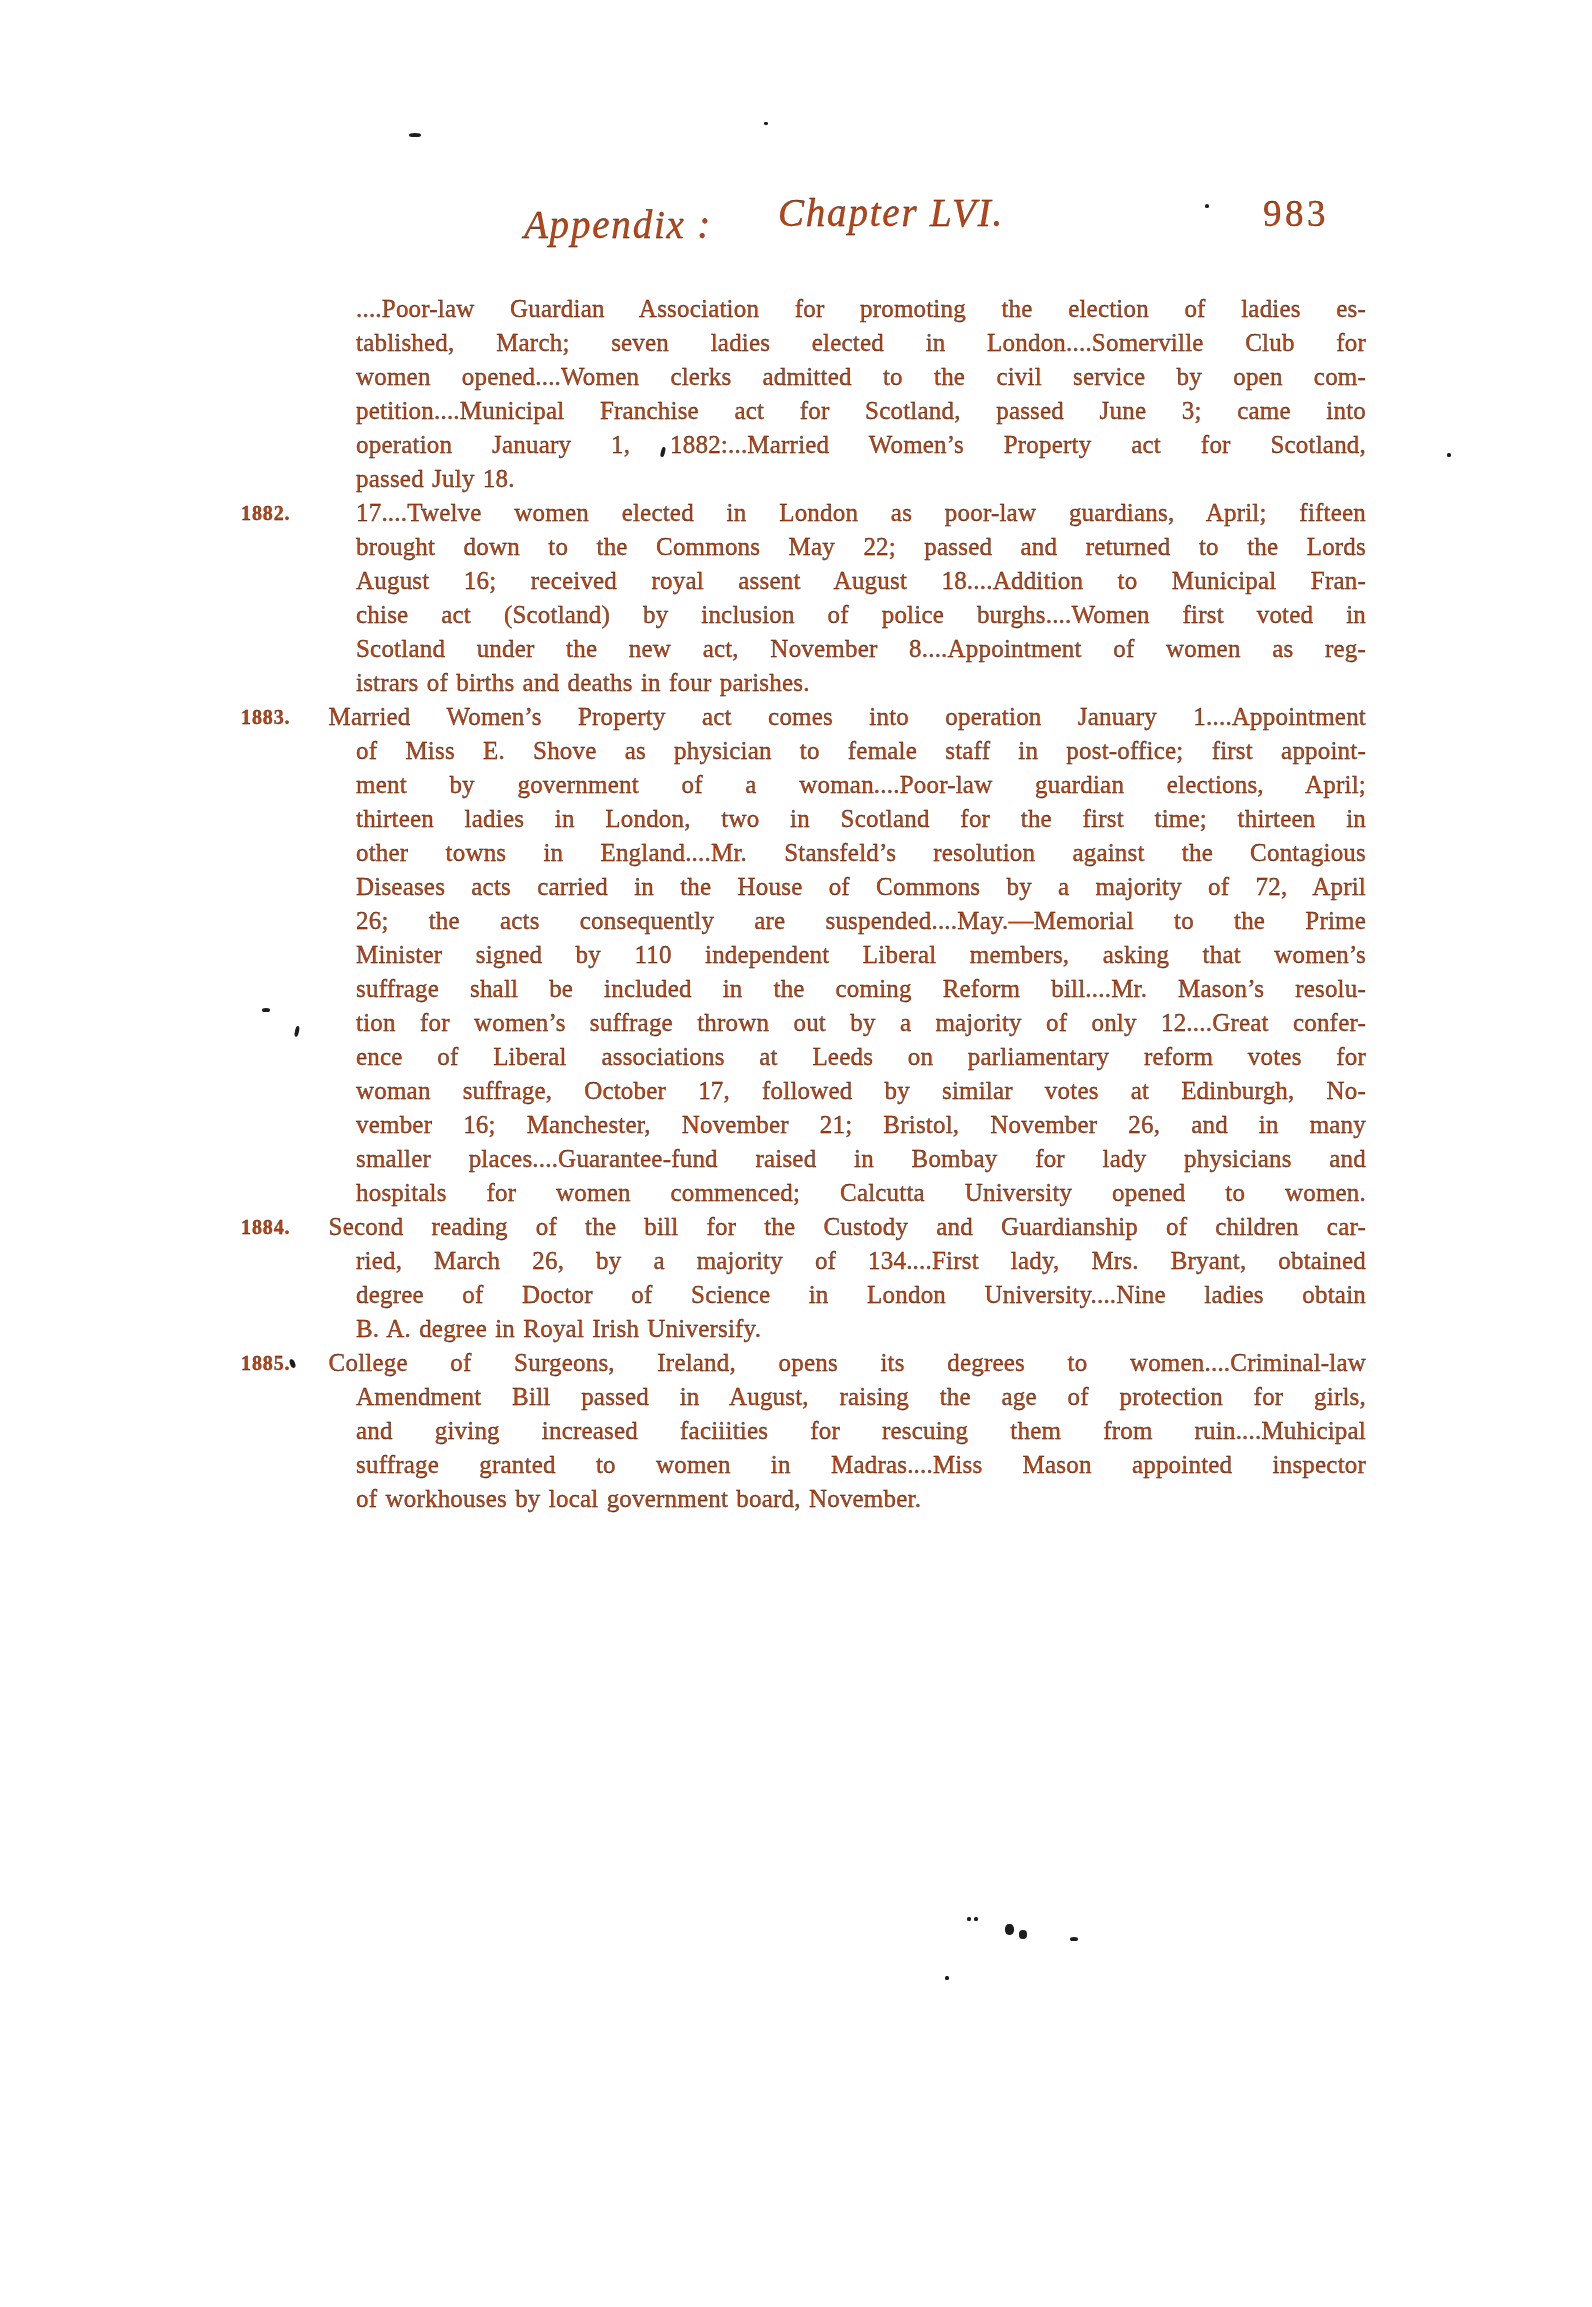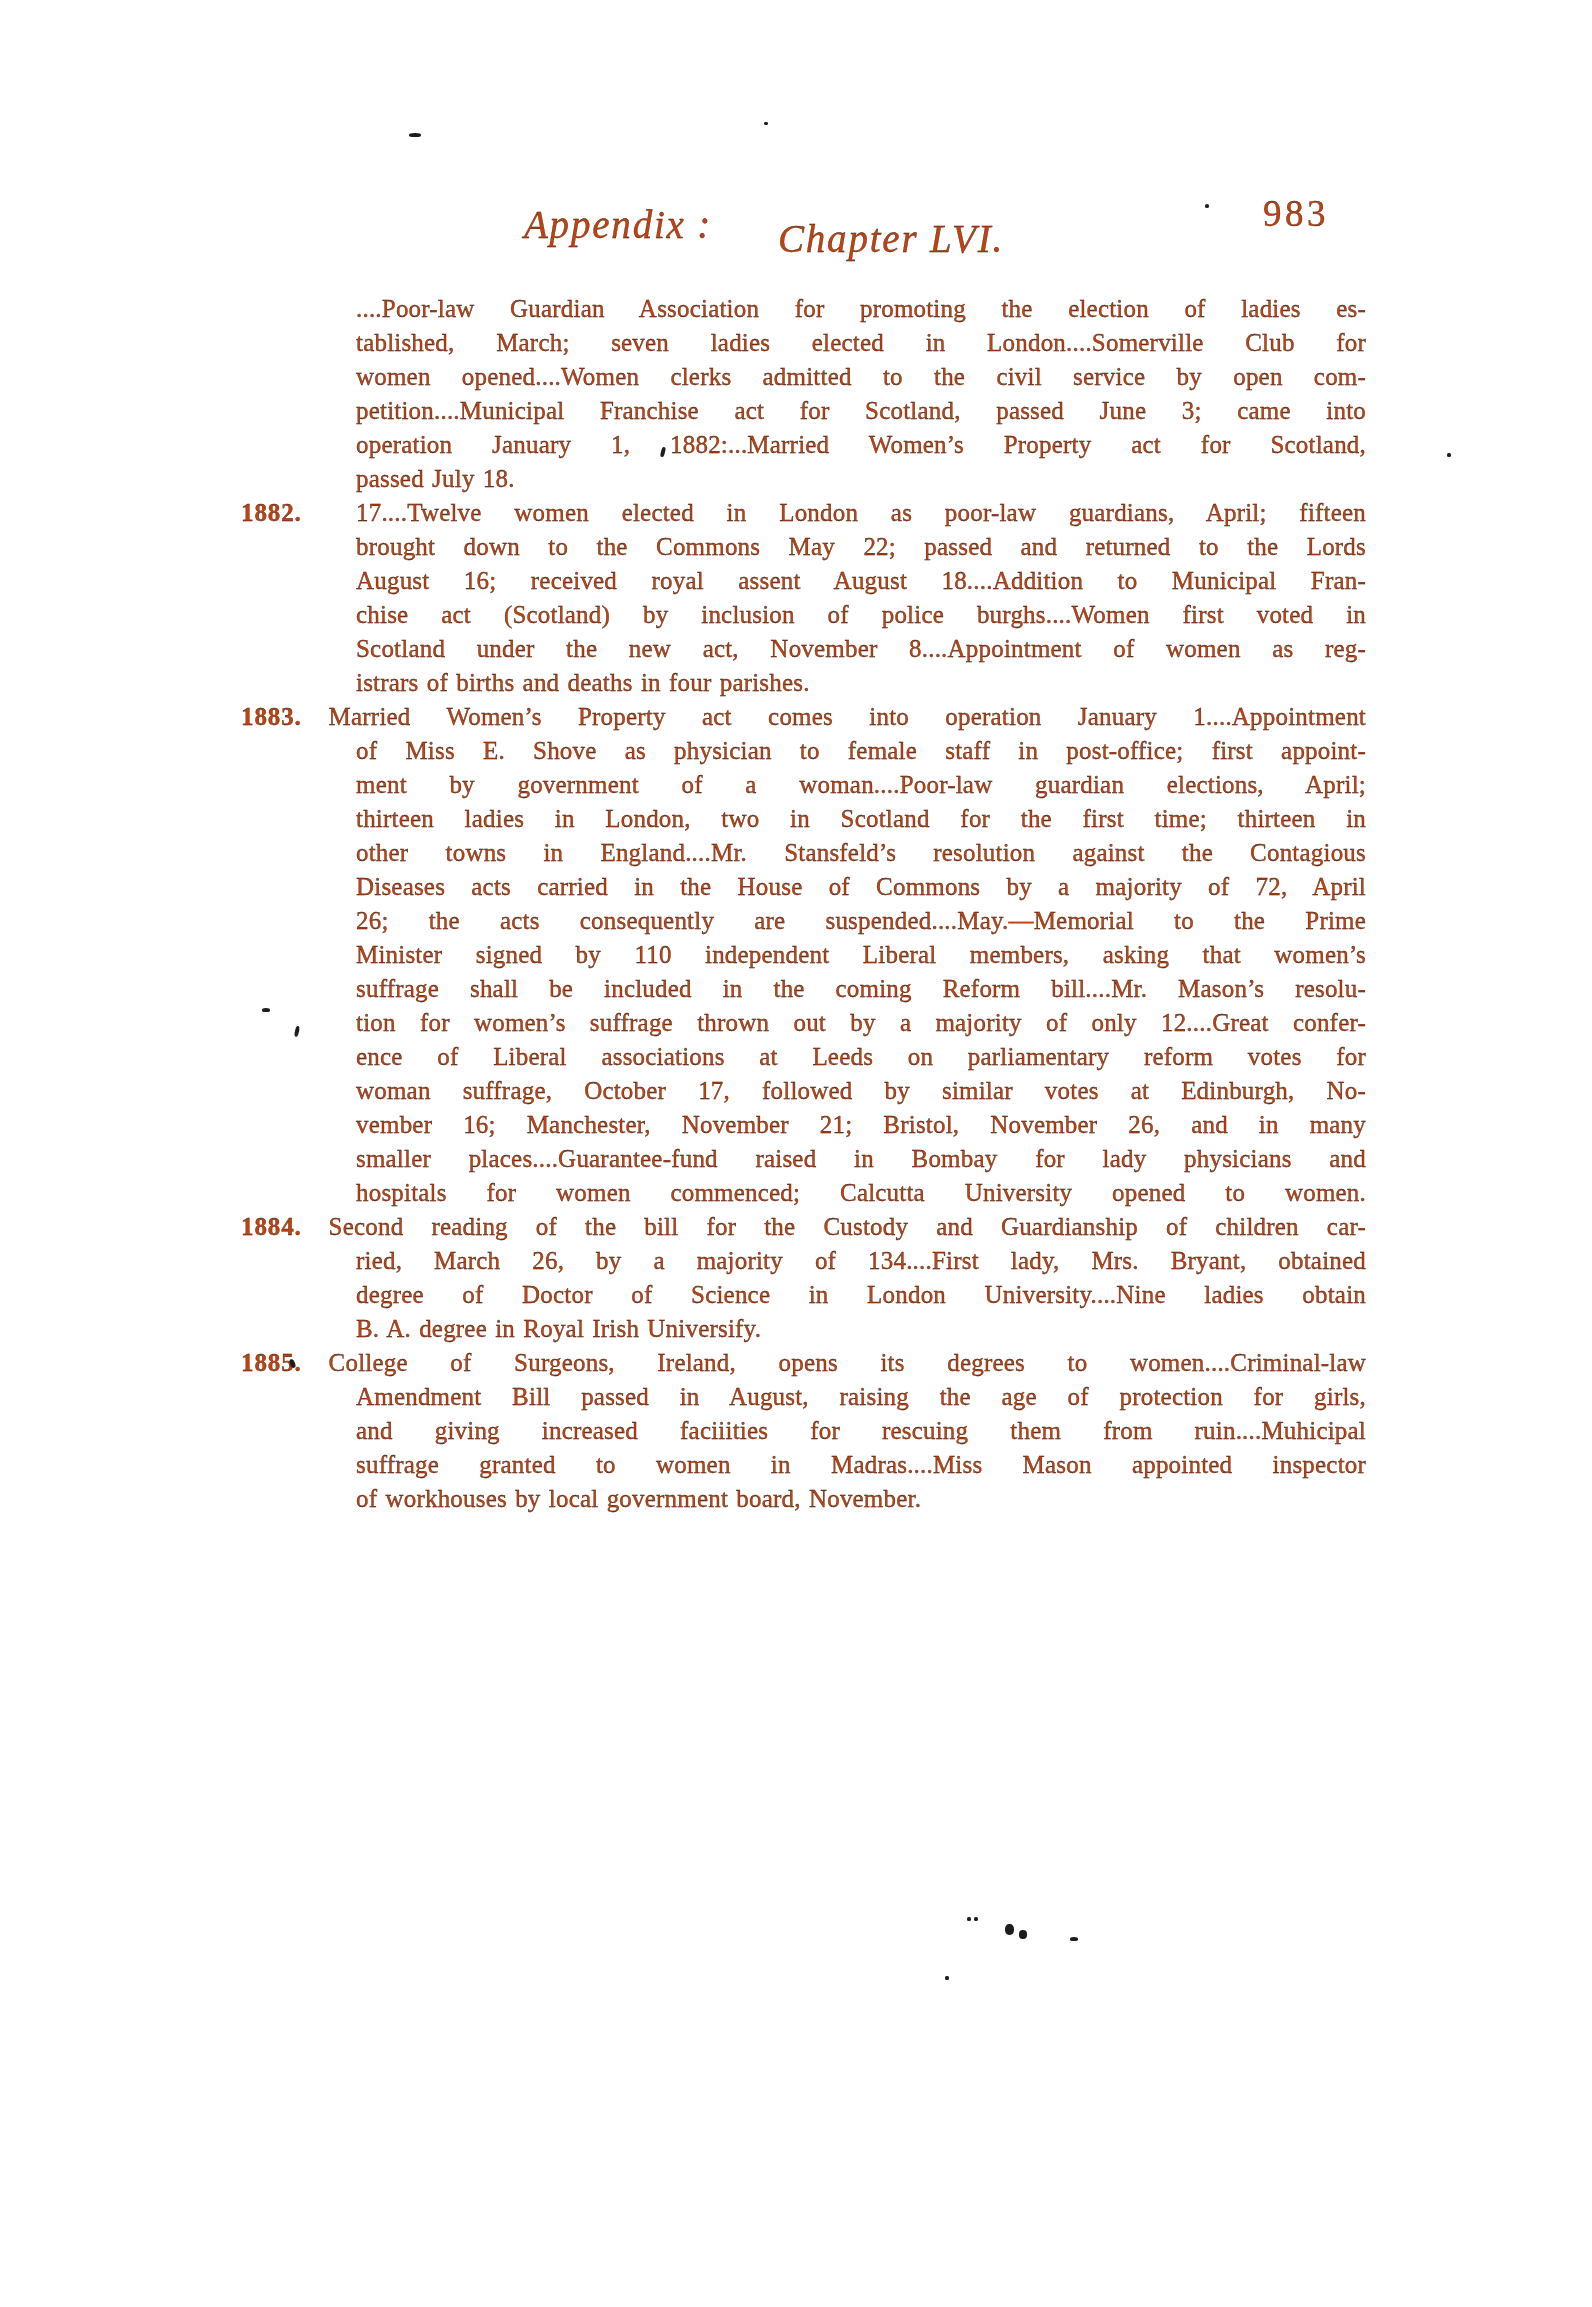--- a/index.html
+++ b/index.html
@@ -23,21 +23,21 @@
     left: 524px;
     top: 202px;
     font-style: italic;
     font-size: 39px;
     letter-spacing: 1.8px;
     white-space: nowrap;
   }
   .head-chapter {
     position: absolute;
     left: 778px;
-    top: 216px;
+    top: 190px;
     font-style: italic;
     font-size: 39px;
     letter-spacing: 1.8px;
     white-space: nowrap;
   }
   .page-number {
     position: absolute;
     left: 1263px;
     top: 192px;
     font-size: 37px;
@@ -52,21 +52,21 @@
     width: 1010px;
   }
   .entry {
     position: relative;
   }
   .entry .year {
     position: absolute;
     left: -115px;
     top: 0;
     font-weight: bold;
-    font-size: 25px;
+    font-size: 20px;
     line-height: 34px;
     letter-spacing: 0.9px;
   }
   .line {
     font-size: 25px;
     line-height: 34px;
     height: 34px;
     width: 100%;
     text-align: justify;
     text-align-last: justify;

